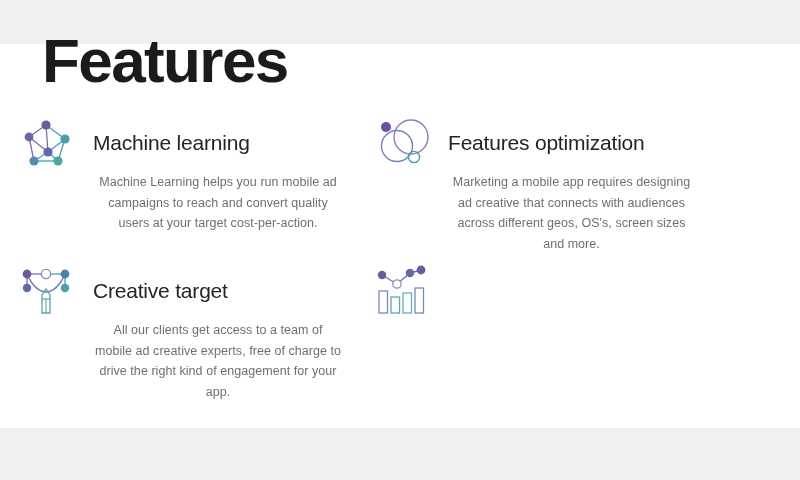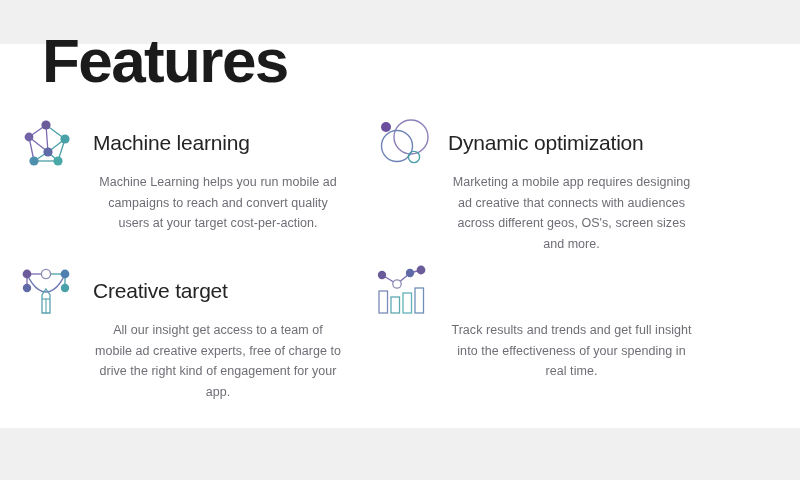--- a/index.html
+++ b/index.html
@@ -136,21 +136,21 @@
 
   <div class="feature col-right">
     <div class="feature-icon">
       <svg width="60" height="60" viewBox="0 0 60 60" fill="none">
         <circle cx="38" cy="23" r="17" stroke="#8e7fb8" stroke-width="1.4"></circle>
         <circle cx="24" cy="32" r="15.5" stroke="#6f84b5" stroke-width="1.4"></circle>
         <circle cx="41" cy="43" r="5.6" stroke="#4aa0a8" stroke-width="1.4"></circle>
         <circle cx="13" cy="13" r="5" fill="#6b4f9e"></circle>
       </svg>
     </div>
-    <h2 class="feature-heading">Dynamic optimization</h2>
+    <h2 class="feature-heading">Features optimization</h2>
     <p class="feature-body">Marketing a mobile app requires designing ad creative that connects with audiences across different geos, OS's, screen sizes and more.</p>
   </div>
 
   <div class="feature col-left">
     <div class="feature-icon">
       <svg width="60" height="60" viewBox="0 0 60 60" fill="none">
         <path d="M9 12 L9 26" stroke="#7c6bb0" stroke-width="1.3"></path>
         <path d="M47 12 L47 26" stroke="#4aa0a8" stroke-width="1.3"></path>
         <path d="M9 12 C9 12 16 30 28 30 C40 30 47 12 47 12" stroke="#6f7ab3" stroke-width="1.3"></path>
         <line x1="9" y1="12" x2="28" y2="12" stroke="#7c6bb0" stroke-width="1.3"></line>
@@ -159,37 +159,36 @@
         <circle cx="47" cy="12" r="4.4" fill="#4e7fb0"></circle>
         <circle cx="9" cy="26" r="4.2" fill="#5f6aa6"></circle>
         <circle cx="47" cy="26" r="4.2" fill="#4aa0a8"></circle>
         <circle cx="28" cy="12" r="4.6" fill="#ffffff" stroke="#8e8fb5" stroke-width="1.4"></circle>
         <path d="M28 27 L32 33 L32 51 L24 51 L24 33 Z" stroke="#5aa3ae" stroke-width="1.3" fill="none"></path>
         <line x1="24" y1="37" x2="32" y2="37" stroke="#5aa3ae" stroke-width="1.2"></line>
         <line x1="28" y1="37" x2="28" y2="51" stroke="#5aa3ae" stroke-width="1.1"></line>
       </svg>
     </div>
     <h2 class="feature-heading">Creative target</h2>
-    <p class="feature-body">All our insight get access to a team of mobile ad creative experts, free of charge to drive the right kind of engagement for your app.</p>
+    <p class="feature-body">All our clients get access to a team of mobile ad creative experts, free of charge to drive the right kind of engagement for your app.</p>
   </div>
 
   <div class="feature col-right">
     <div class="feature-icon">
       <svg width="60" height="60" viewBox="0 0 60 60" fill="none">
         <g stroke="#7c6bb0" stroke-width="1.3">
           <line x1="9" y1="13" x2="24" y2="22"></line>
           <line x1="24" y1="22" x2="37" y2="11"></line>
           <line x1="37" y1="11" x2="48" y2="8"></line>
         </g>
         <circle cx="9" cy="13" r="4.2" fill="#6b5b9a"></circle>
         <circle cx="37" cy="11" r="4.2" fill="#5f6aa6"></circle>
         <circle cx="48" cy="8" r="4.4" fill="#6b5b9a"></circle>
         <circle cx="24" cy="22" r="4.2" fill="#ffffff" stroke="#8e8fb5" stroke-width="1.3"></circle>
         <rect x="6" y="29" width="8.5" height="22" stroke="#7b8bb6" stroke-width="1.3" fill="none"></rect>
         <rect x="18" y="35" width="8.5" height="16" stroke="#5fa9b0" stroke-width="1.3" fill="none"></rect>
         <rect x="30" y="31" width="8.5" height="20" stroke="#5fb3b8" stroke-width="1.3" fill="none"></rect>
         <rect x="42" y="26" width="8.5" height="25" stroke="#6f8fb8" stroke-width="1.3" fill="none"></rect>
       </svg>
     </div>
-    <p class="feature-body">Track results and trends and get full insight into the effectiveness of your spending in real time.</p>
   </div>
 
 </div>
 
 </body></html>

